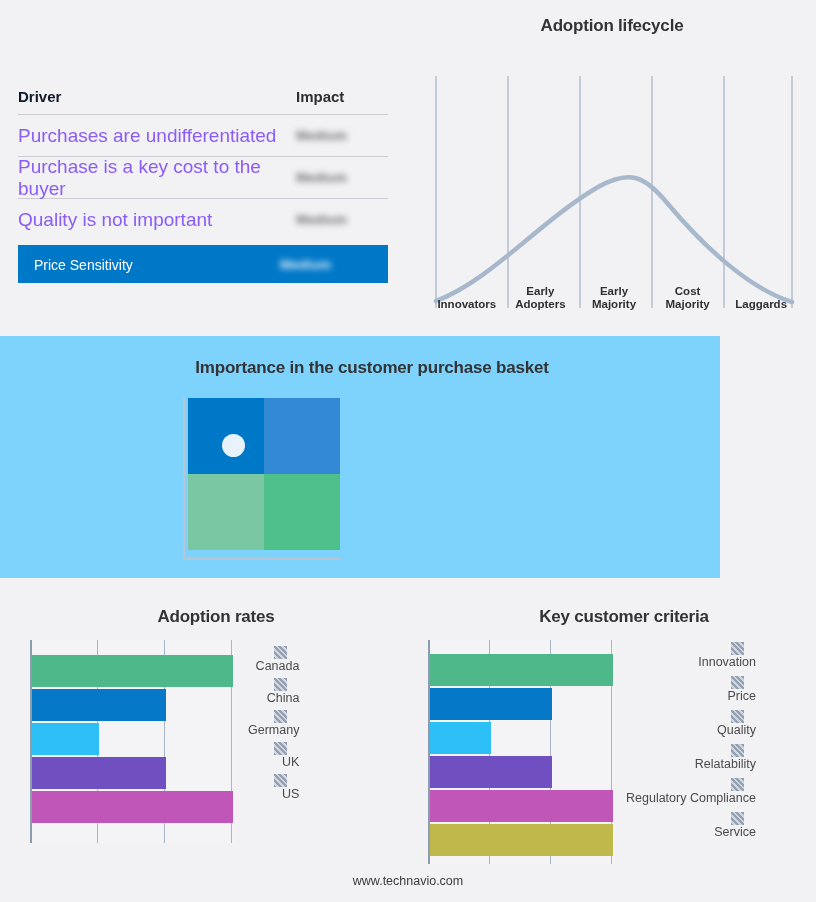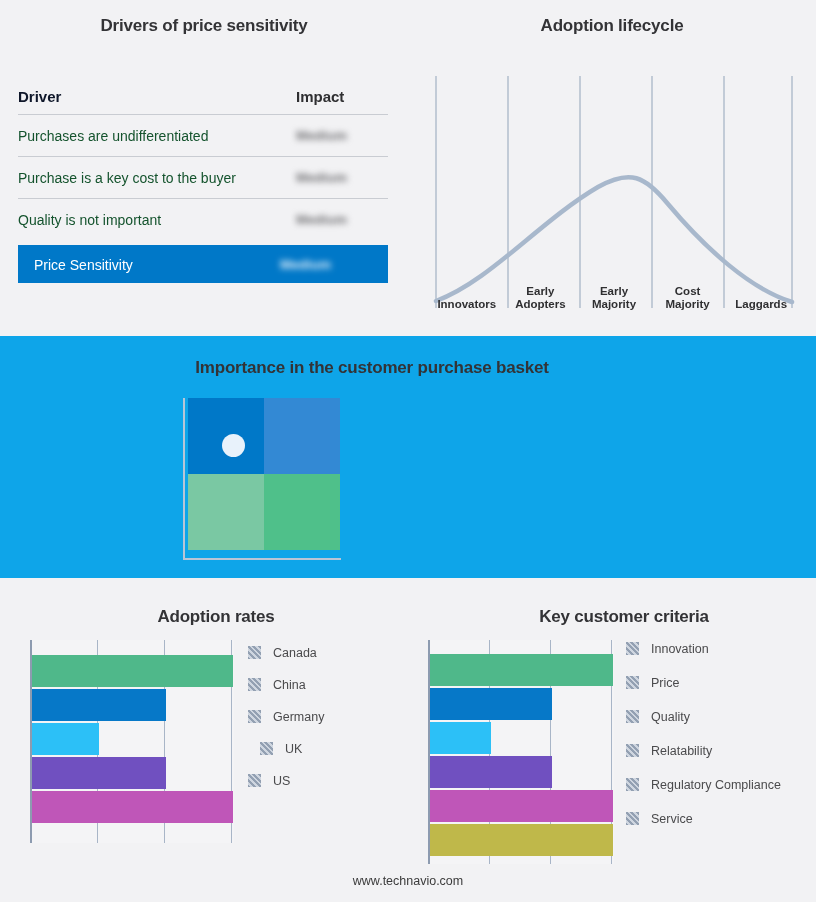--- a/index.html
+++ b/index.html
@@ -22,21 +22,21 @@
   
   #top-row{position:absolute;left:0;top:0;width:816px;height:336px;background:#f2f2f4;}
 
   #drivers-panel{position:absolute;left:0;top:0;width:408px;height:336px;}
   #drivers-panel .panel-title{position:absolute;left:0;top:16px;width:408px;}
   #drivers-table{position:absolute;left:18px;top:88px;width:370px;}
   .dt-head{display:flex;align-items:flex-end;padding:0 0 9px 0;}
   .dt-head .dh-driver{font-size:15px;font-weight:bold;color:#0f172a;flex:1;}
   .dt-head .dh-impact{font-size:15px;font-weight:bold;color:#2f2f31;width:92px;text-align:left;}
   .dt-row{display:flex;align-items:center;height:41px;border-top:1px solid #c9ccd2;}
-  .dt-row .dr-name{font-size:14px;color:#14532d;flex:1;}
+  .dt-row .dr-name{font-size:19px;color:#8b5cf6;flex:1;}
   .dt-row .dr-impact{width:92px;text-align:left;font-size:13.5px;color:#6d6d70;
     filter:blur(3.2px);-webkit-filter:blur(3.2px);font-weight:600;}
   .dt-row.highlight{
     background:#0078c8;border-top:1px solid #0078c8;
     height:38px;margin-top:5px;padding:0 16px;width:370px;box-sizing:border-box;
   }
   .dt-row.highlight .dr-name{color:#ffffff;font-size:14px;}
   .dt-row.highlight .dr-impact{color:#e8f2fb;}
 
   #lifecycle-panel{position:absolute;left:408px;top:0;width:408px;height:336px;}
@@ -44,21 +44,21 @@
   #lifecycle-chart{position:absolute;left:22px;top:76px;width:368px;height:232px;}
   #lifecycle-chart svg{display:block;}
   .lc-labels{position:absolute;left:22px;top:272px;width:368px;height:40px;display:flex;}
   .lc-label{
     flex:1;text-align:center;font-size:11.5px;font-weight:bold;color:#2f2f31;
     display:flex;flex-direction:column;justify-content:flex-end;line-height:13px;
     padding-bottom:1px;
   }
 
   
-  #middle-band{position:absolute;left:0;top:336px;width:816px;height:242px;background:#0ea5e9;}
+  #middle-band{position:absolute;left:0;top:336px;width:720px;height:242px;background:#7dd3fc;}
   #middle-band .panel-title{position:absolute;left:0;top:22px;width:744px;text-align:center;}
   #matrix-wrap{position:absolute;left:180px;top:62px;width:162px;height:165px;}
   #matrix-grid{position:absolute;left:8px;top:0;width:152px;height:152px;
     display:grid;grid-template-columns:1fr 1fr;grid-template-rows:1fr 1fr;}
   .quad{position:relative;}
   #matrix-dot{position:absolute;left:34px;top:36px;width:23px;height:23px;border-radius:50%;background:#e8f2fb;}
   #matrix-yaxis{position:absolute;left:3px;top:0;width:1.5px;height:160px;background:#b9c5d6;}
   #matrix-xaxis{position:absolute;left:3px;top:160px;width:158px;height:1.5px;background:#b9c5d6;}
 
   #basket-legend{position:absolute;left:364px;top:74px;width:300px;}
@@ -69,40 +69,39 @@
   
   #bottom-row{position:absolute;left:12px;top:578px;width:816px;height:324px;background:#f2f2f4;}
 
   .bar-panel{position:absolute;top:0;height:324px;}
   .bar-panel .panel-title{position:absolute;top:29px;width:100%;}
   .plot{position:absolute;background:#f4f4f6;}
   .plot .axis-y{position:absolute;left:0;top:0;width:2px;height:100%;background:#8d9bb0;}
   .plot .gridline{position:absolute;top:0;width:1.2px;height:100%;background:#a8b5c7;}
   .bar{position:absolute;left:2px;}
   .legend{position:absolute;}
-  .lg-item{display:flex;align-items:flex-start;}
+  .lg-item{display:flex;align-items:flex-end;flex-direction:column;}
   .lg-swatch{width:13px;height:13px;margin-right:12px;flex:0 0 auto;
     background:
       repeating-linear-gradient(45deg,#93a0b2 0 2px,#cfd6e0 2px 4px);
   }
   .lg-text{font-size:12.5px;color:#4a4a4c;white-space:nowrap;}
 
   #adoption-panel{left:0;width:408px;}
   #criteria-panel{left:408px;width:408px;}
 
   #footer{position:absolute;left:0;top:874px;width:816px;text-align:center;
     font-size:12.5px;color:#3b3b3b;}
 </style>
 </head>
 <body>
 
 <div id="top-row">
 
   <div id="drivers-panel">
-    <div class="panel-title">Drivers of price sensitivity</div>
     <div id="drivers-table">
       <div class="dt-head">
         <div class="dh-driver">Driver</div>
         <div class="dh-impact">Impact</div>
       </div>
       <div class="dt-row">
         <div class="dr-name">Purchases are undifferentiated</div>
         <div class="dr-impact">Medium</div>
       </div>
       <div class="dt-row">

